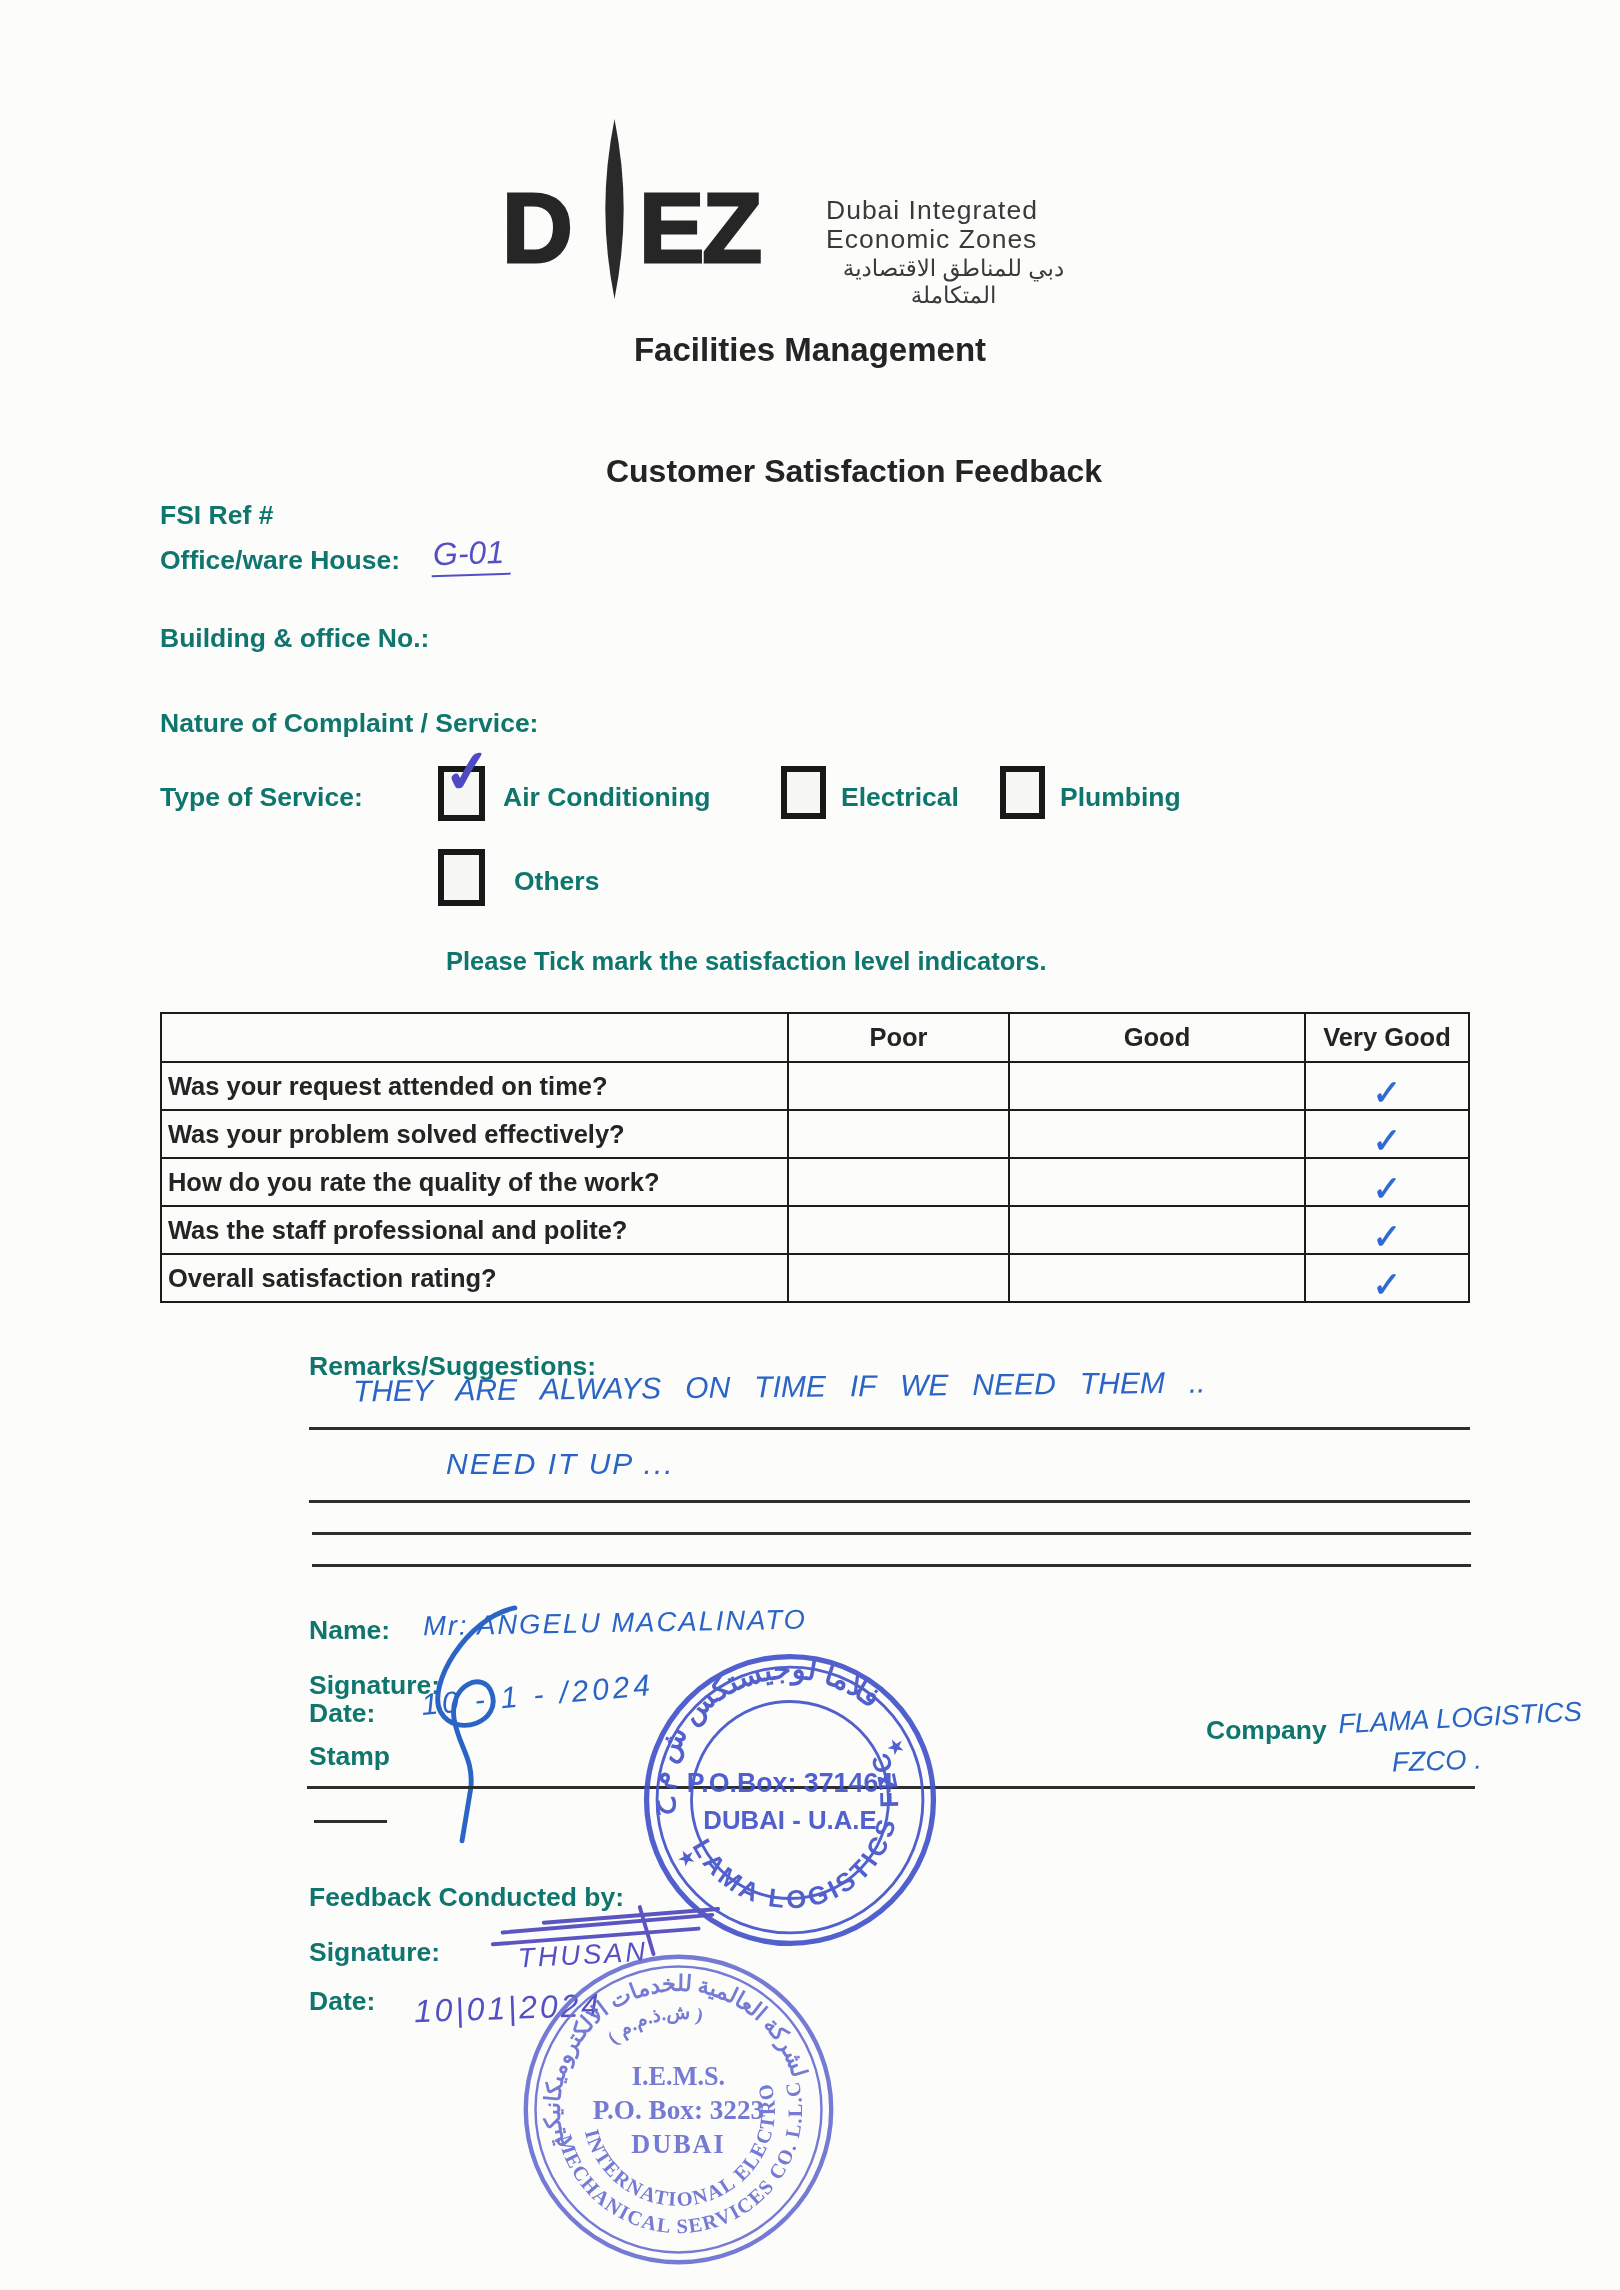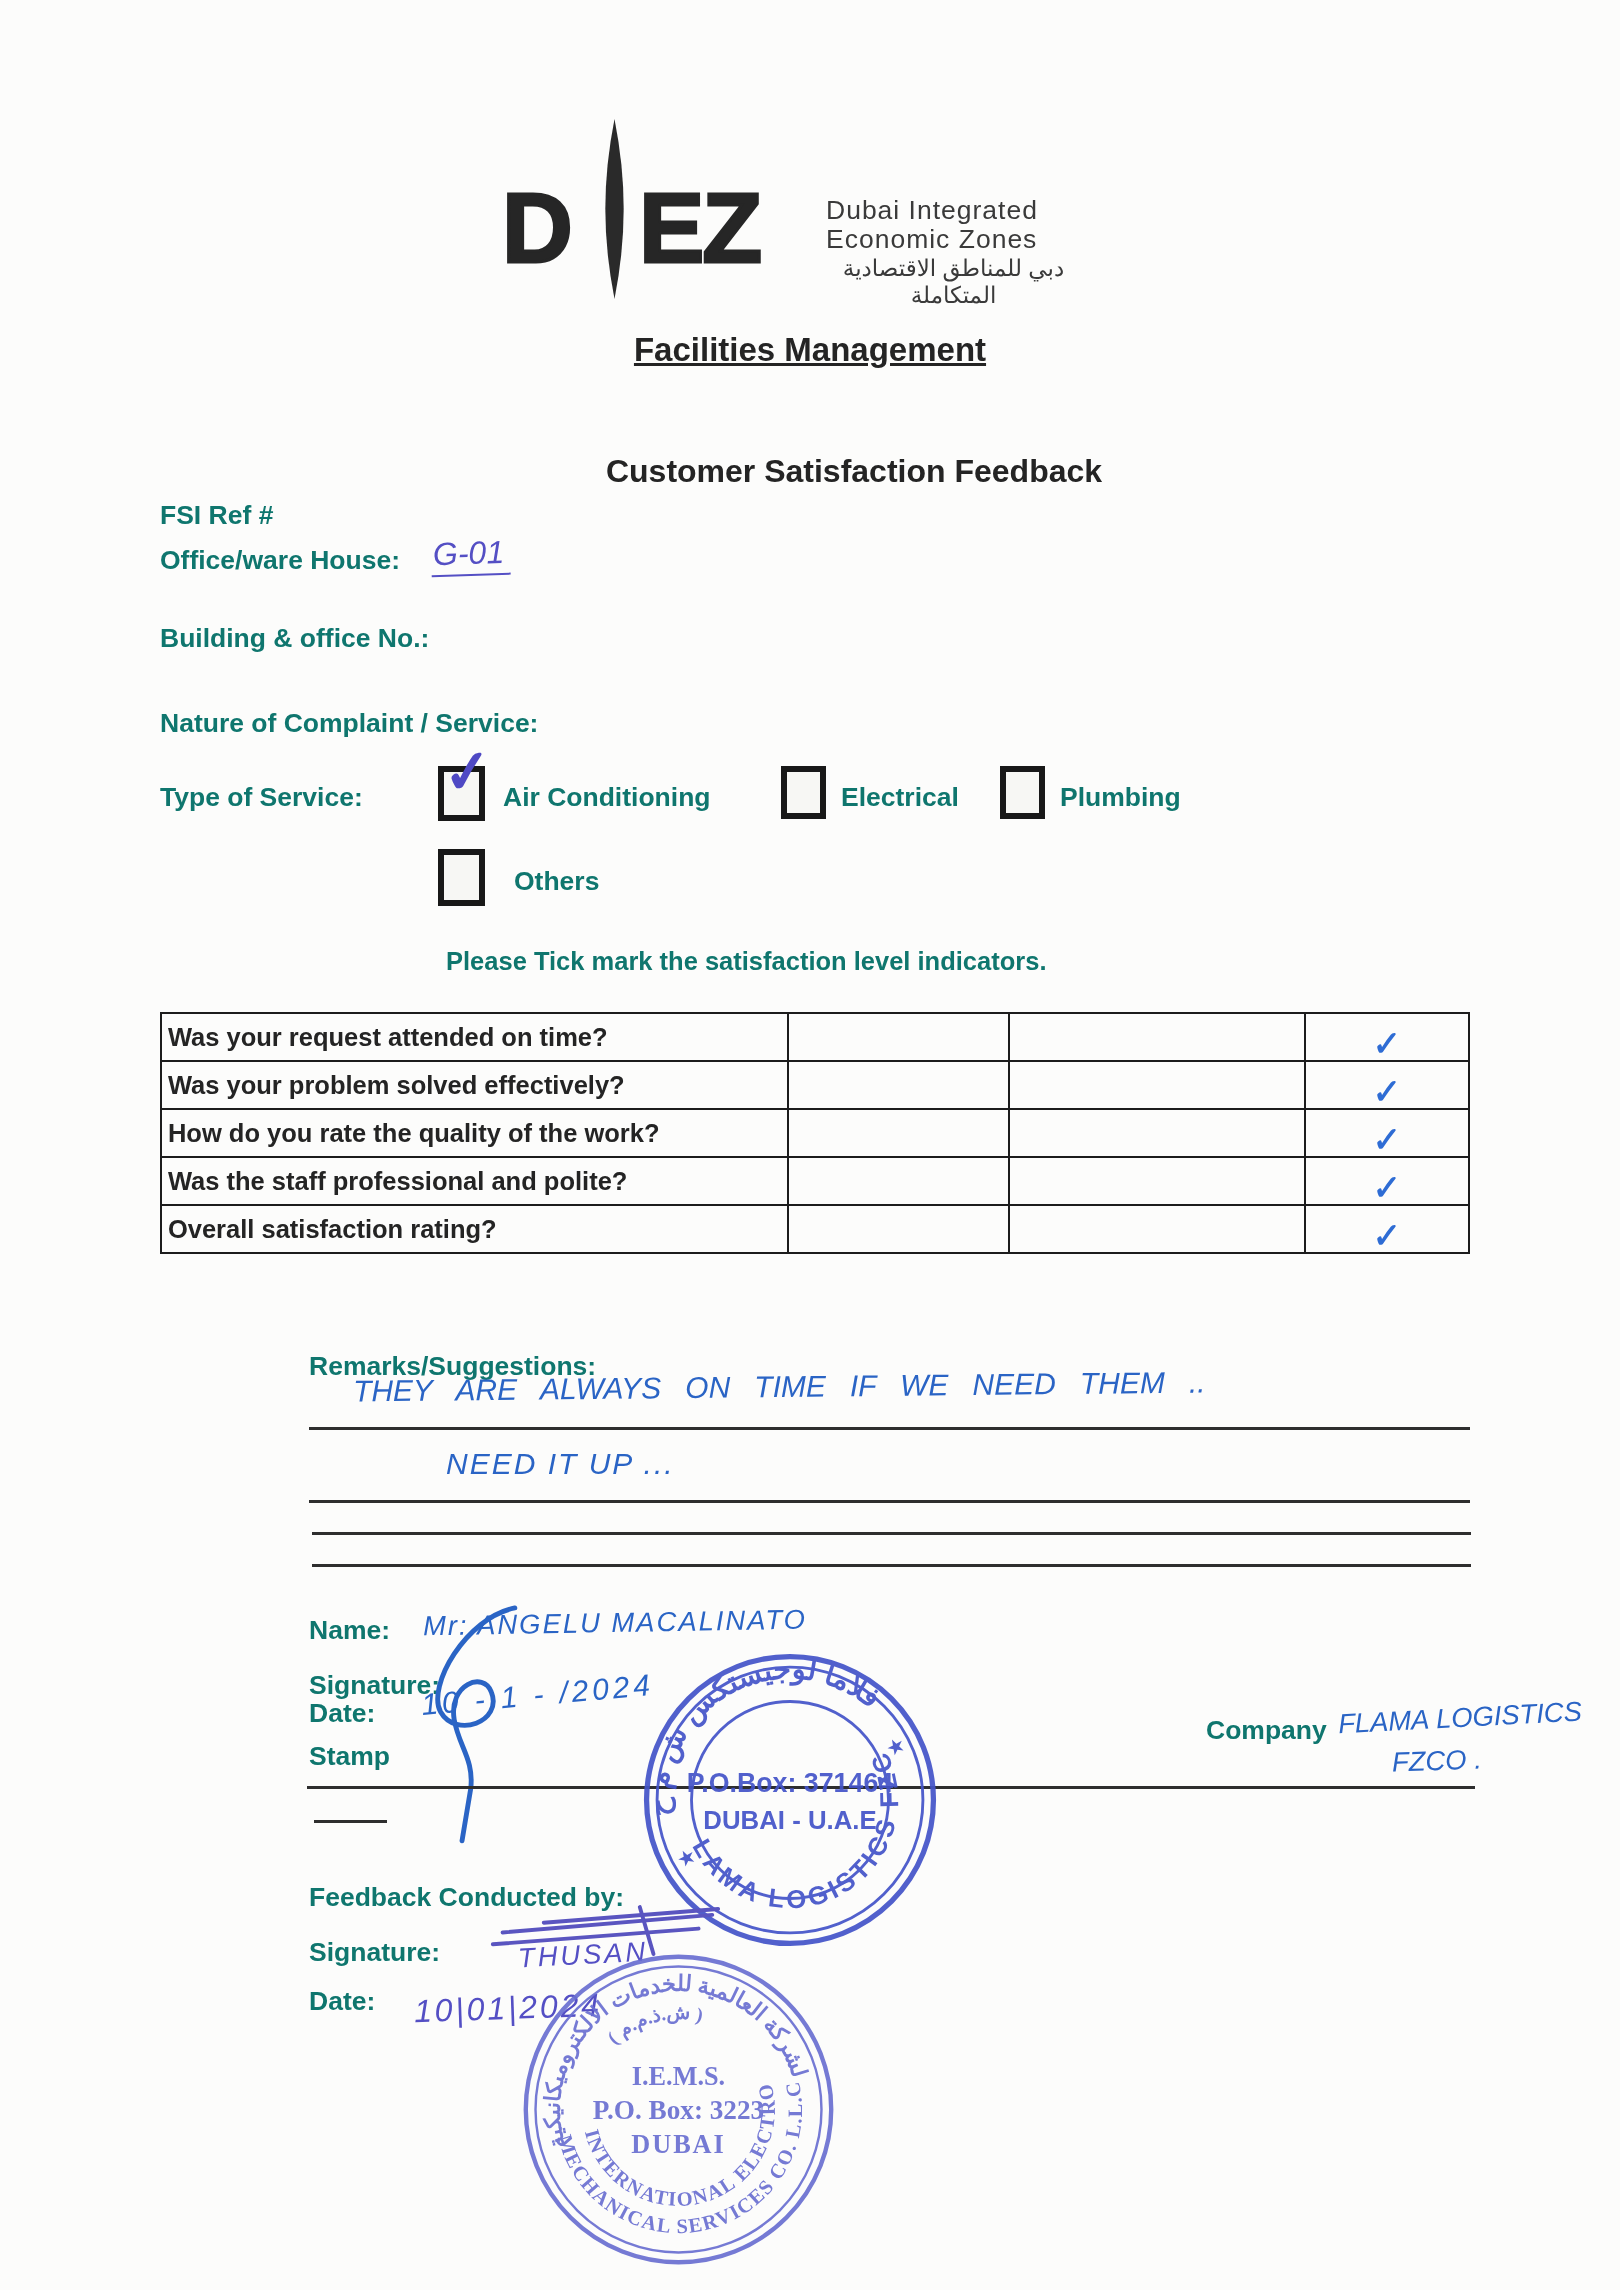--- a/index.html
+++ b/index.html
@@ -46,21 +46,21 @@
   <svg class="abs" style="left:600px;top:118px;" width="29" height="182" viewBox="0 0 30 186">
     <path d="M15 0 Q24.5 48 24.5 93 Q24.5 138 15 186 Q5.5 138 5.5 93 Q5.5 48 15 0 Z" fill="#2a2a2a"></path>
   </svg>
   <div class="abs logo-letter" style="left:639px;top:191px;">EZ</div>
   <div class="abs logo-tag" style="left:826px;top:196px;">
     <div>Dubai Integrated</div>
     <div>Economic Zones</div>
   </div>
   <div class="abs logo-arabic" style="left:826px;top:255px;width:255px;text-align:center;">دبي للمناطق الاقتصادية المتكاملة</div>
 
-  <div class="abs h-dept" style="left:0;top:331px;text-decoration:underline;">Facilities Management</div>
+  <div class="abs h-dept" style="left:0;top:331px;">Facilities Management</div>
   <div class="abs h-title" style="left:0;top:453px;padding-left:44px;">Customer Satisfaction Feedback</div>
 
   <div class="abs lbl" style="left:160px;top:500px;">FSI Ref #</div>
   <div class="abs lbl" style="left:160px;top:545px;">Office/ware House:</div>
   <div class="abs hw hw-violet" style="left:431px;top:535px;font-size:32px;transform:rotate(-2deg);border-bottom:2.9px solid #544fc4;padding:0 5.9px 2px 2px;">G-01</div>
   <div class="abs lbl" style="left:160px;top:623px;">Building &amp; office No.:</div>
   <div class="abs lbl" style="left:160px;top:708px;">Nature of Complaint / Service:</div>
 
   <div class="abs lbl" style="left:160px;top:782px;">Type of Service:</div>
 
@@ -80,20 +80,26 @@
   <div class="abs lbl" style="left:446px;top:947px;font-size:25.5px;">Please Tick mark the satisfaction level indicators.</div>
 
   <table class="sat abs" style="left:160px;top:1012px;width:1308px;">
     <colgroup>
         <col style="width:627px">
         <col style="width:221px">
         <col style="width:296px">
         <col style="width:164px">
       </colgroup>
     <tbody>
+        <tr class="hdr">
+      <td></td>
+      <td>Poor</td>
+      <td>Good</td>
+      <td>Very Good</td>
+    </tr>
     <tr>
       <td>Was your request attended on time?</td>
       <td class="ratecell"><span class="tick"></span></td>
       <td class="ratecell"><span class="tick"></span></td>
       <td class="ratecell"><span class="tick">✓</span></td>
     </tr>
     <tr>
       <td>Was your problem solved effectively?</td>
       <td class="ratecell"><span class="tick"></span></td>
       <td class="ratecell"><span class="tick"></span></td>

